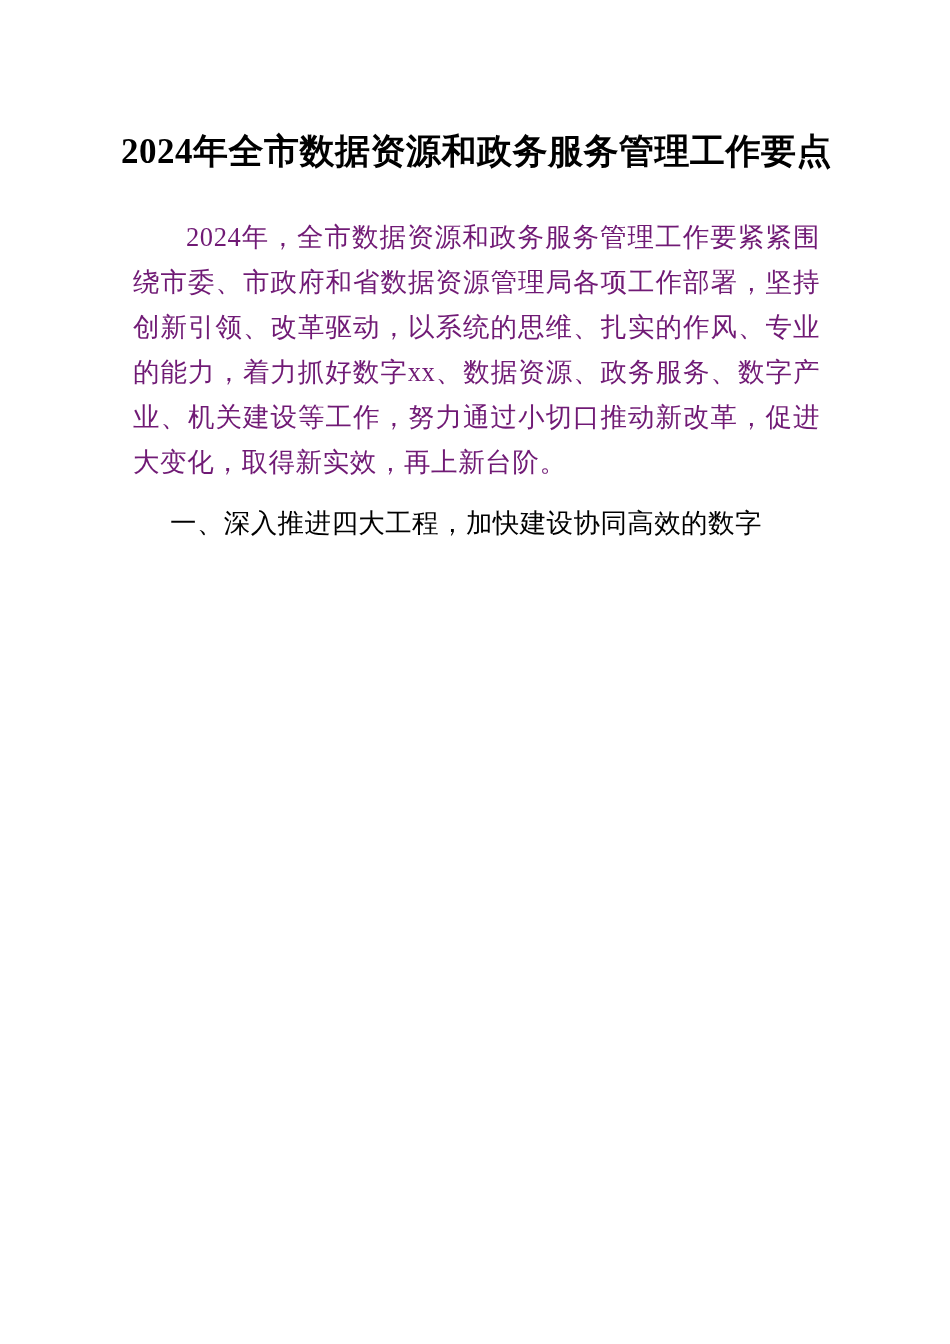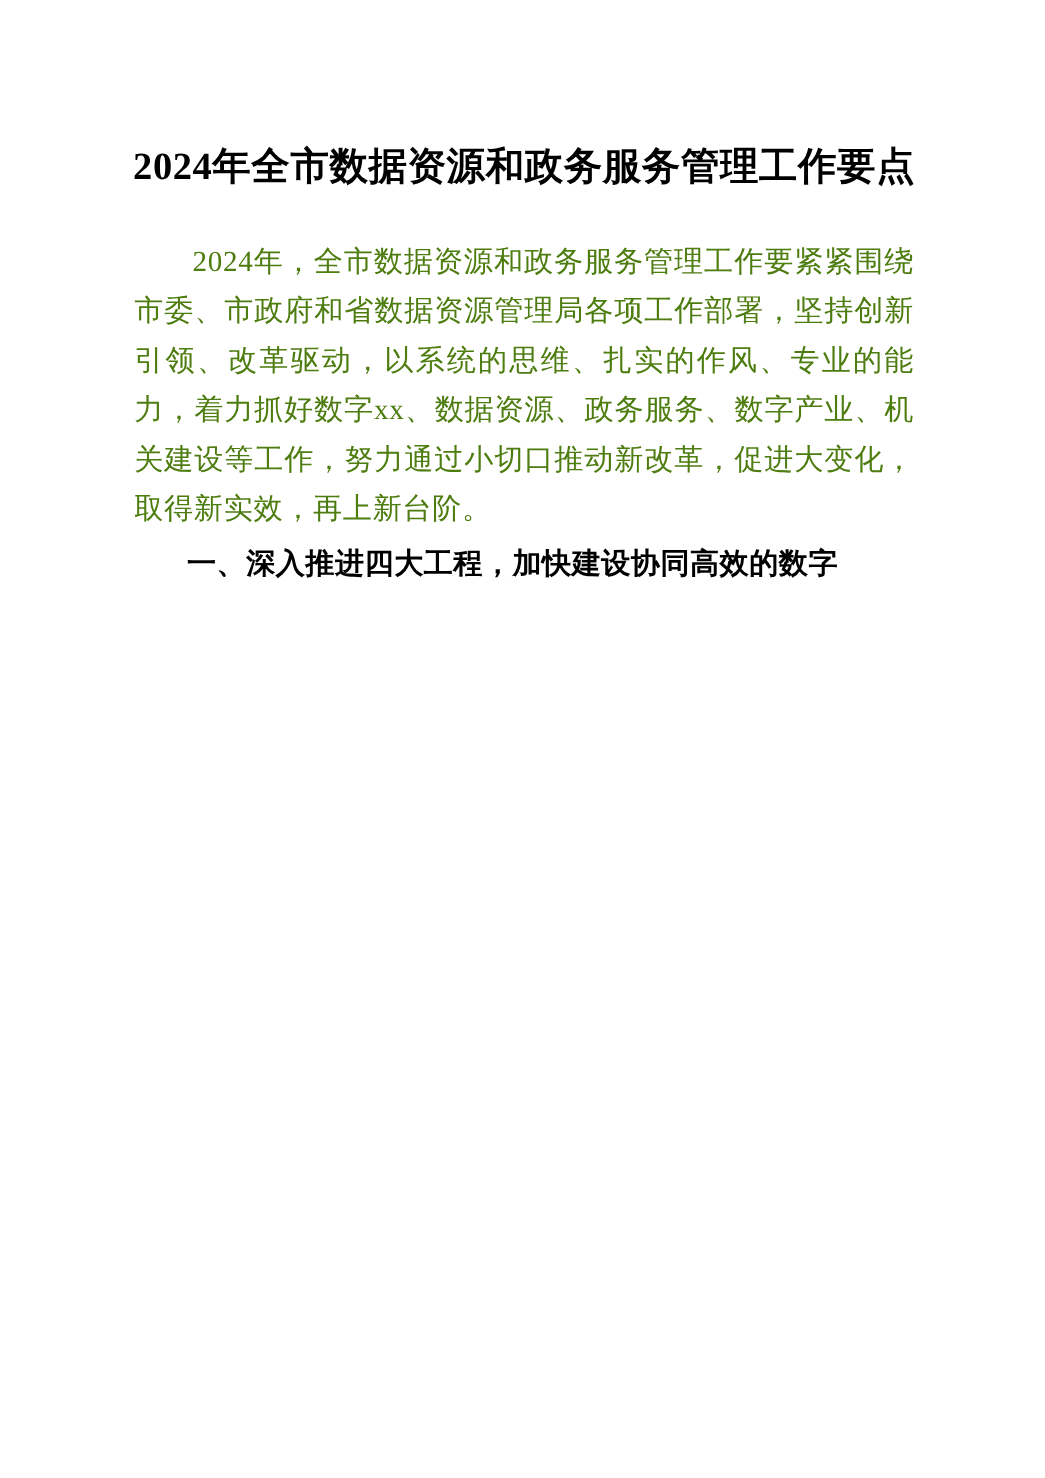--- a/index.html
+++ b/index.html
@@ -46,43 +46,43 @@
     letter-spacing: 0.5px;
     color: #000000;
   }
 
   
   .body-block {
     margin-top: 38px;
   }
 
   p.para {
-    margin: 5px;
+    margin: 16px;
     padding: 0;
     font-family: "Liberation Serif", "DejaVu Serif", serif;
     font-size: 26.5px;
     line-height: 45px;
     text-align: justify;
     text-justify: inter-ideograph;
     text-indent: 2em;
     letter-spacing: 0.6px;
-    color: #4d7c0f;
+    color: #701a75;
     font-weight: 400;
   }
 
   p.para + p.para {
     margin-top: 0;
   }
 
   
   h2.section-heading {
     margin: 0;
     padding: 0;
     font-family: "Liberation Sans", "DejaVu Sans", sans-serif;
-    font-weight: bold;
+    font-weight: normal;
     font-size: 26.5px;
     line-height: 45px;
     text-indent: 2em;
     letter-spacing: 0.4px;
     color: #000000;
     text-align: left;
   }
 </style>
 </head>
 <body>

